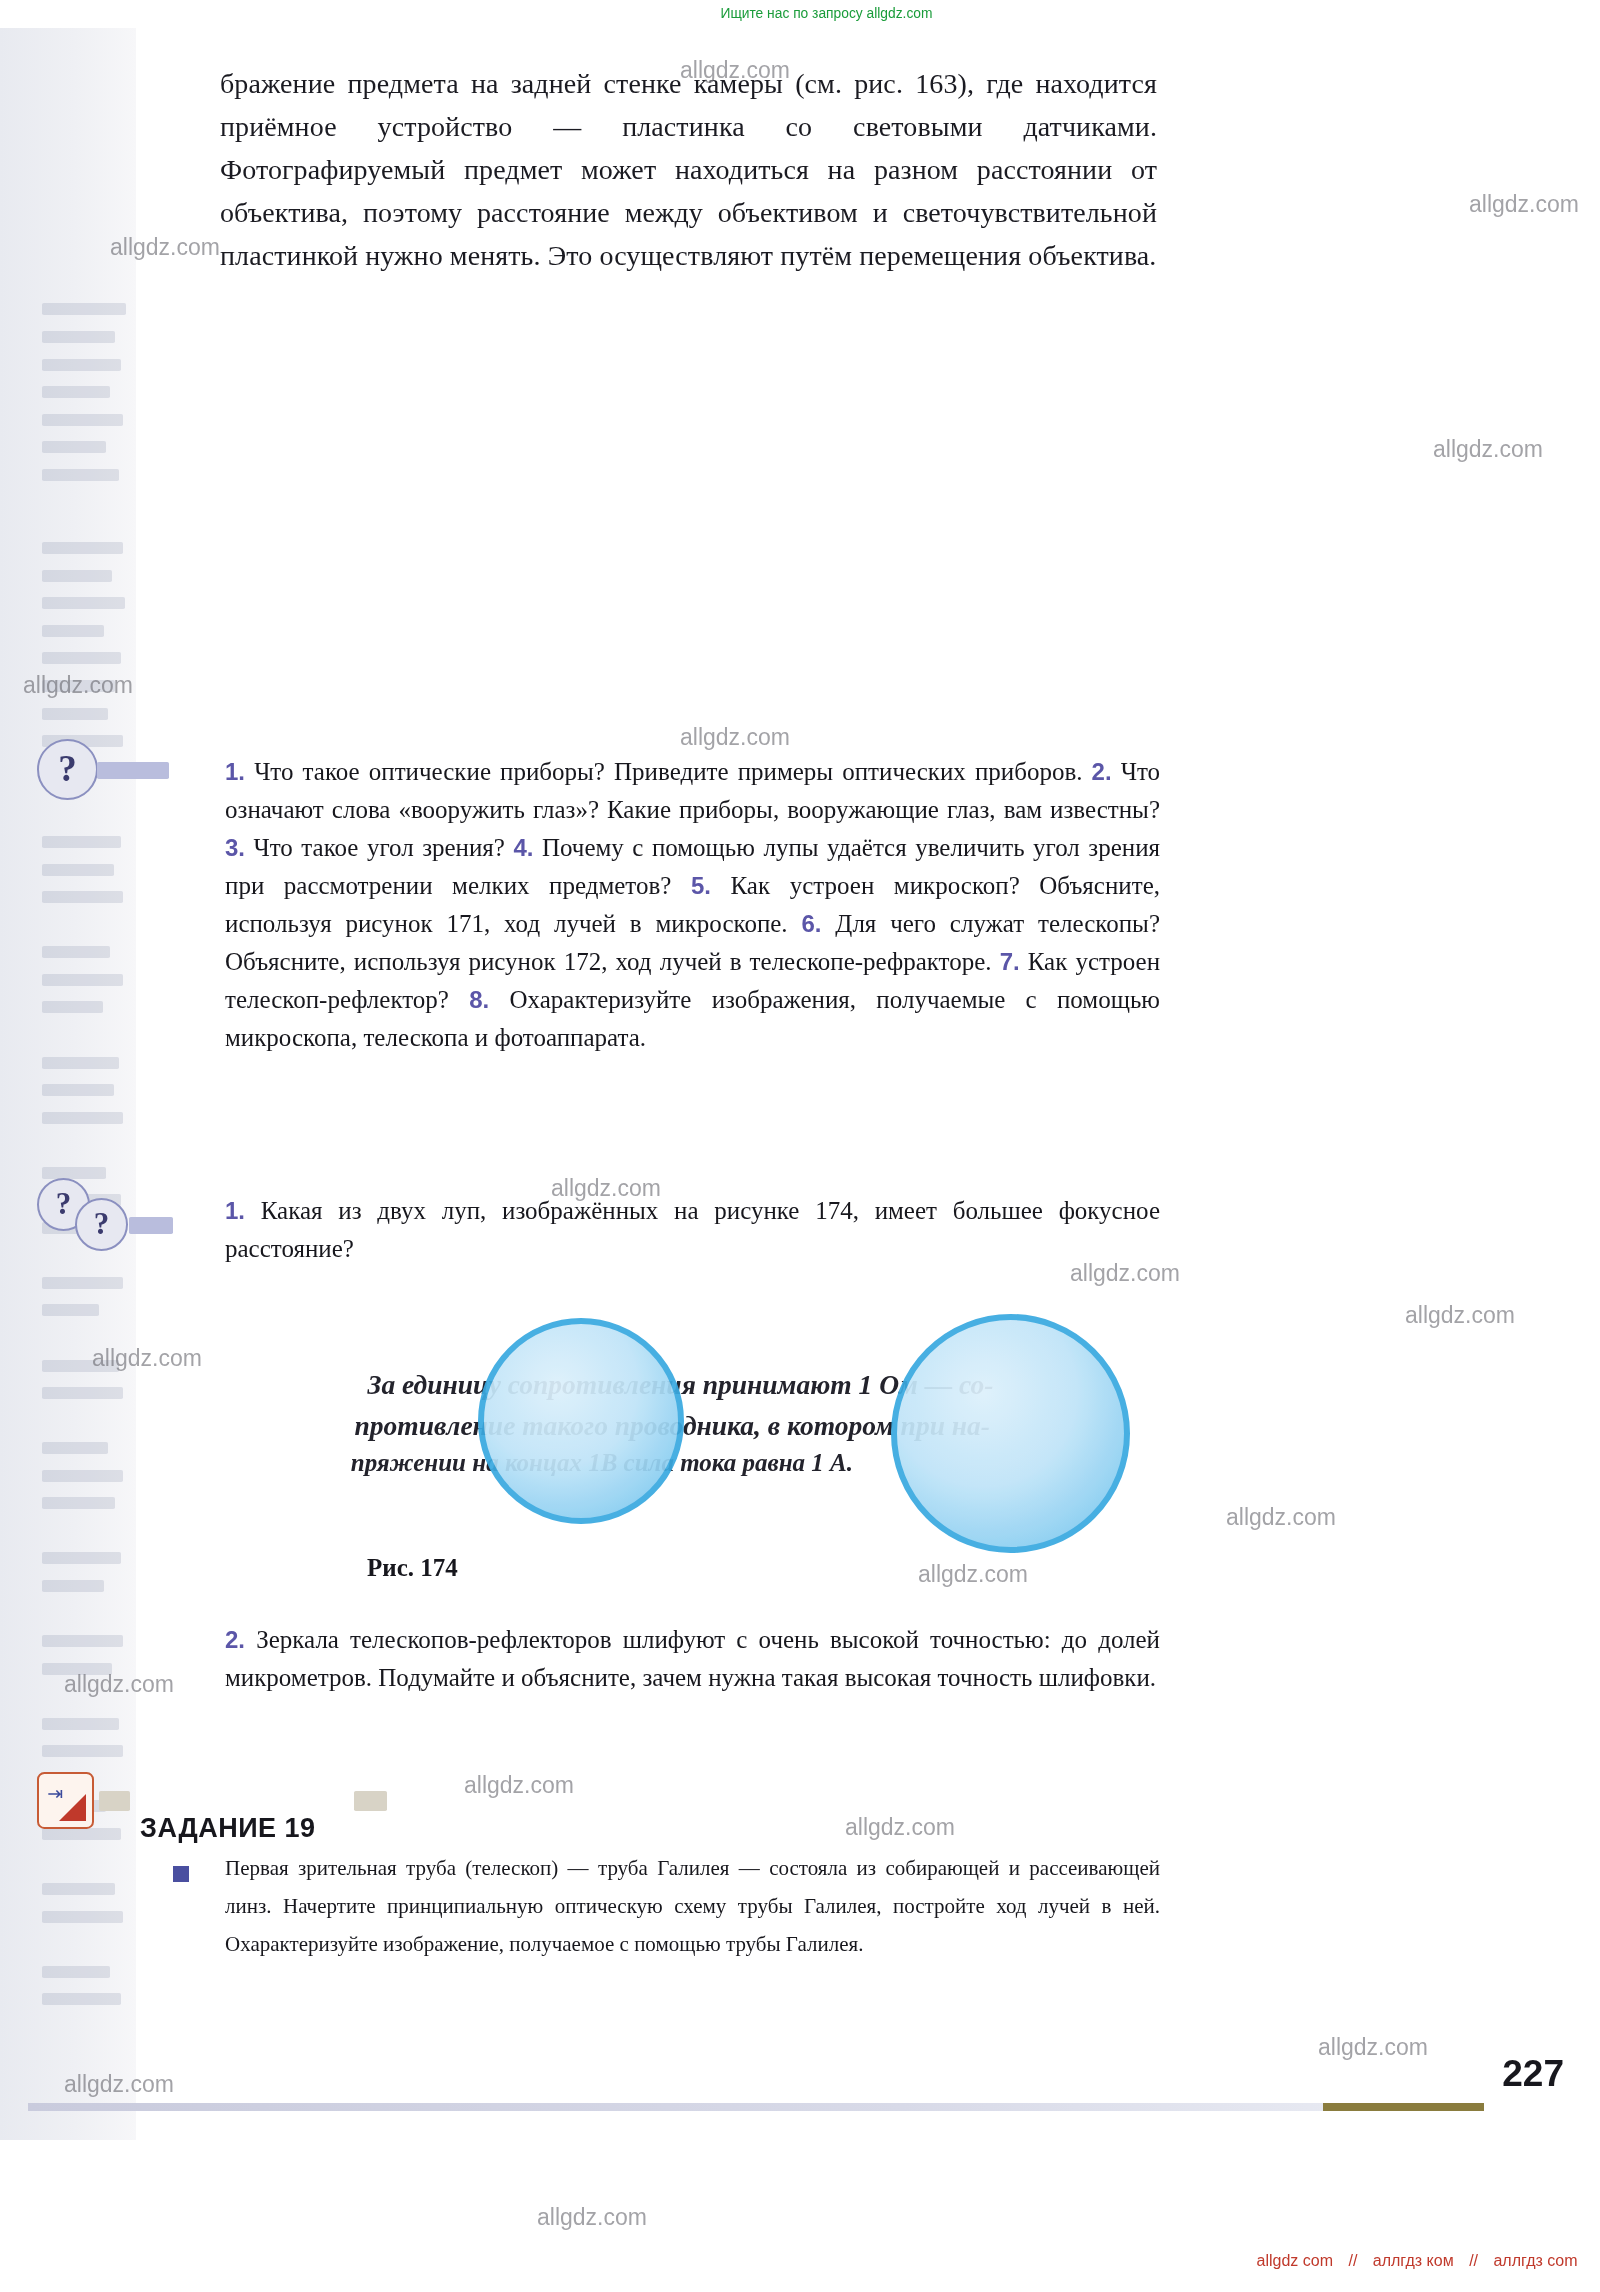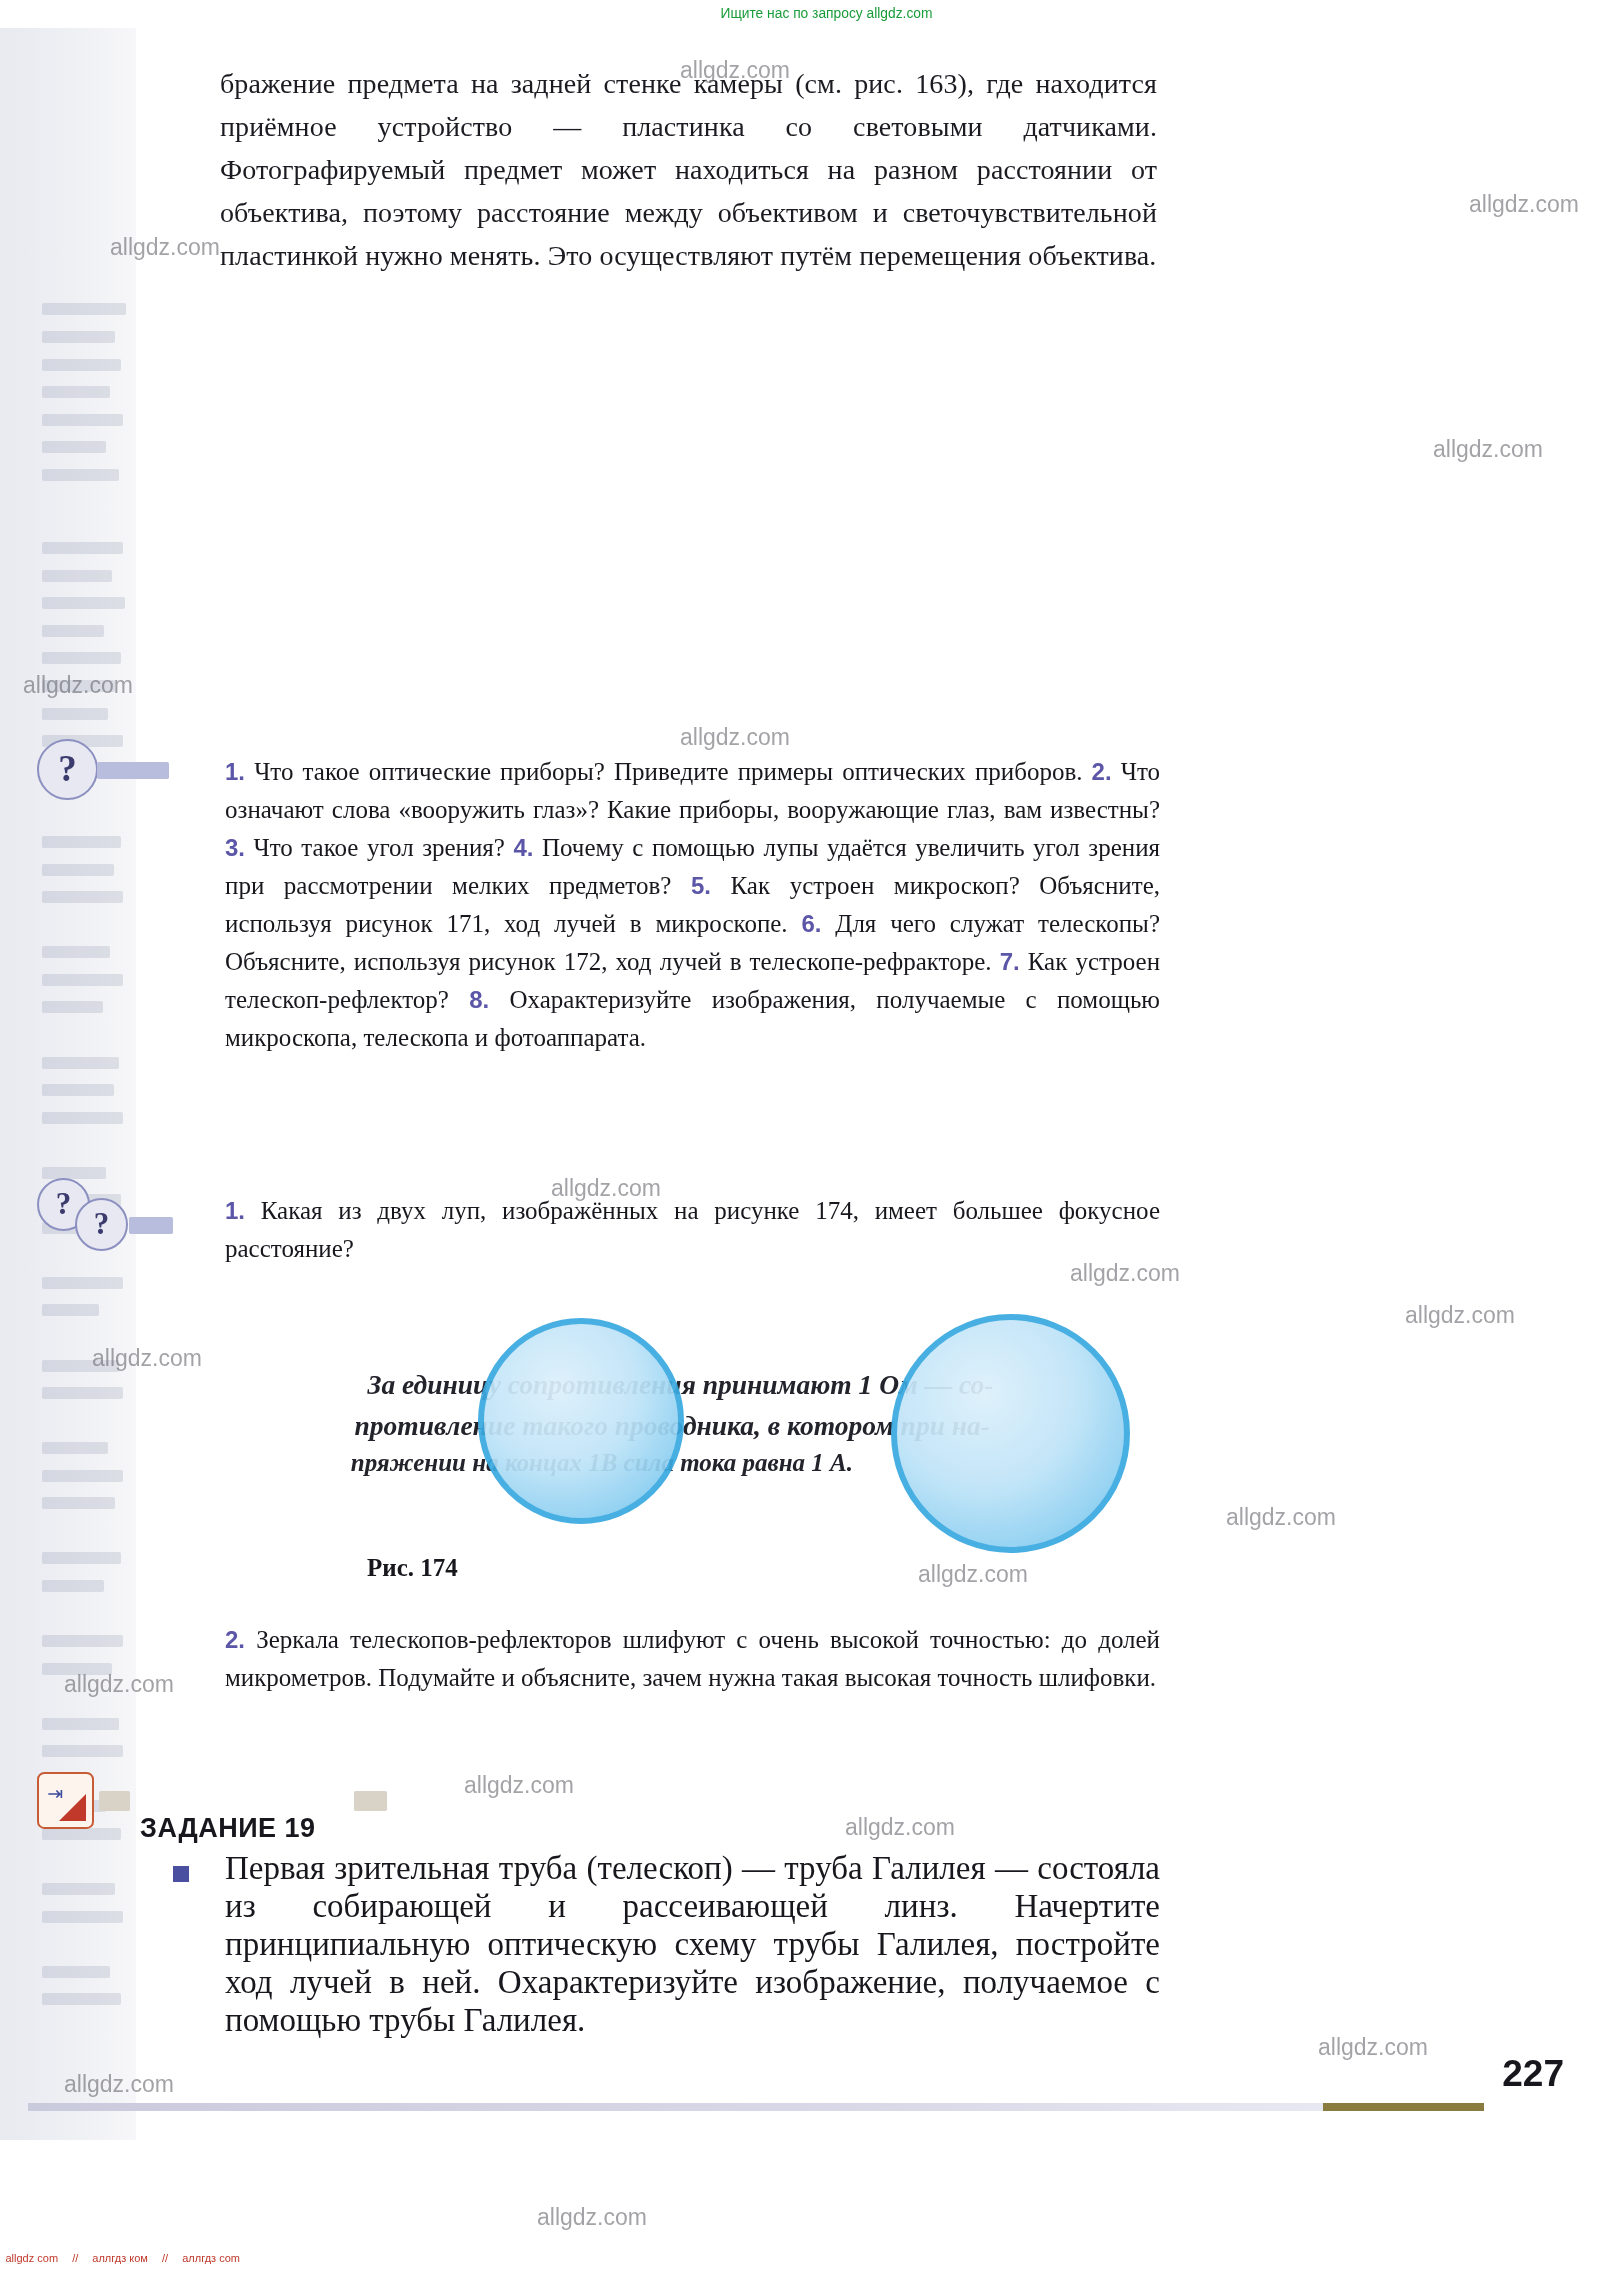--- a/index.html
+++ b/index.html
@@ -213,23 +213,23 @@
     font-family: "Liberation Sans", sans-serif;
     font-weight: bold;
     font-size: 37px;
     color: #17171d;
   }
   .bottom-links {
     position: absolute;
     left: 0;
     top: 2252px;
     width: 1583px;
-    text-align: left;
-    font-family: "Liberation Sans", sans-serif;
-    font-size: 11px;
+    text-align: right;
+    font-family: "Liberation Sans", sans-serif;
+    font-size: 16px;
     color: #c0392b;
   }
   .bottom-links span { margin: 0 5.5px; }
 
   
   .wm {
     position: absolute;
     font-family: "Liberation Sans", sans-serif;
     color: #6b6b72;
     opacity: 0.62;
@@ -347,21 +347,21 @@
 
   <div class="task-icon" style="left:37px; top:1772px;">
     <span class="arrow">⇥</span>
     <span class="tri"></span>
   </div>
   <div class="task-bar" style="left:99px; top:1791px; width:31px;"></div>
   <div class="task-label" style="left:140px; top:1785px;margin-top:28px;">ЗАДАНИЕ 19</div>
   <div class="task-bar" style="left:354px; top:1791px; width:33px;"></div>
 
   <div class="bullet-sq" style="left:173px; top:1866px;"></div>
-  <div class="q-block" style="left:225px; top:1849px; width:935px; position:absolute; font-size:33px; line-height:38px;">Первая зрительная труба (телескоп) — труба Галилея — состояла из собирающей и рассеивающей линз. Начертите принципиальную оптическую схему трубы Галилея, постройте ход лучей в ней. Охарактеризуйте изображение, получаемое с помощью трубы Галилея.</div>
+  <div class="q-block" style="left:225px; top:1849px; width:935px; position:absolute; font-size:21px; line-height:38px;">Первая зрительная труба (телескоп) — труба Галилея — состояла из собирающей и рассеивающей линз. Начертите принципиальную оптическую схему трубы Галилея, постройте ход лучей в ней. Охарактеризуйте изображение, получаемое с помощью трубы Галилея.</div>
 
   <div class="page-number">227</div>
   <div class="footer-rule">
     <div class="accent"></div>
   </div>
 
   <div class="bottom-links">
     <span>allgdz com</span>
     <span>//</span>
     <span>аллгдз ком</span>

